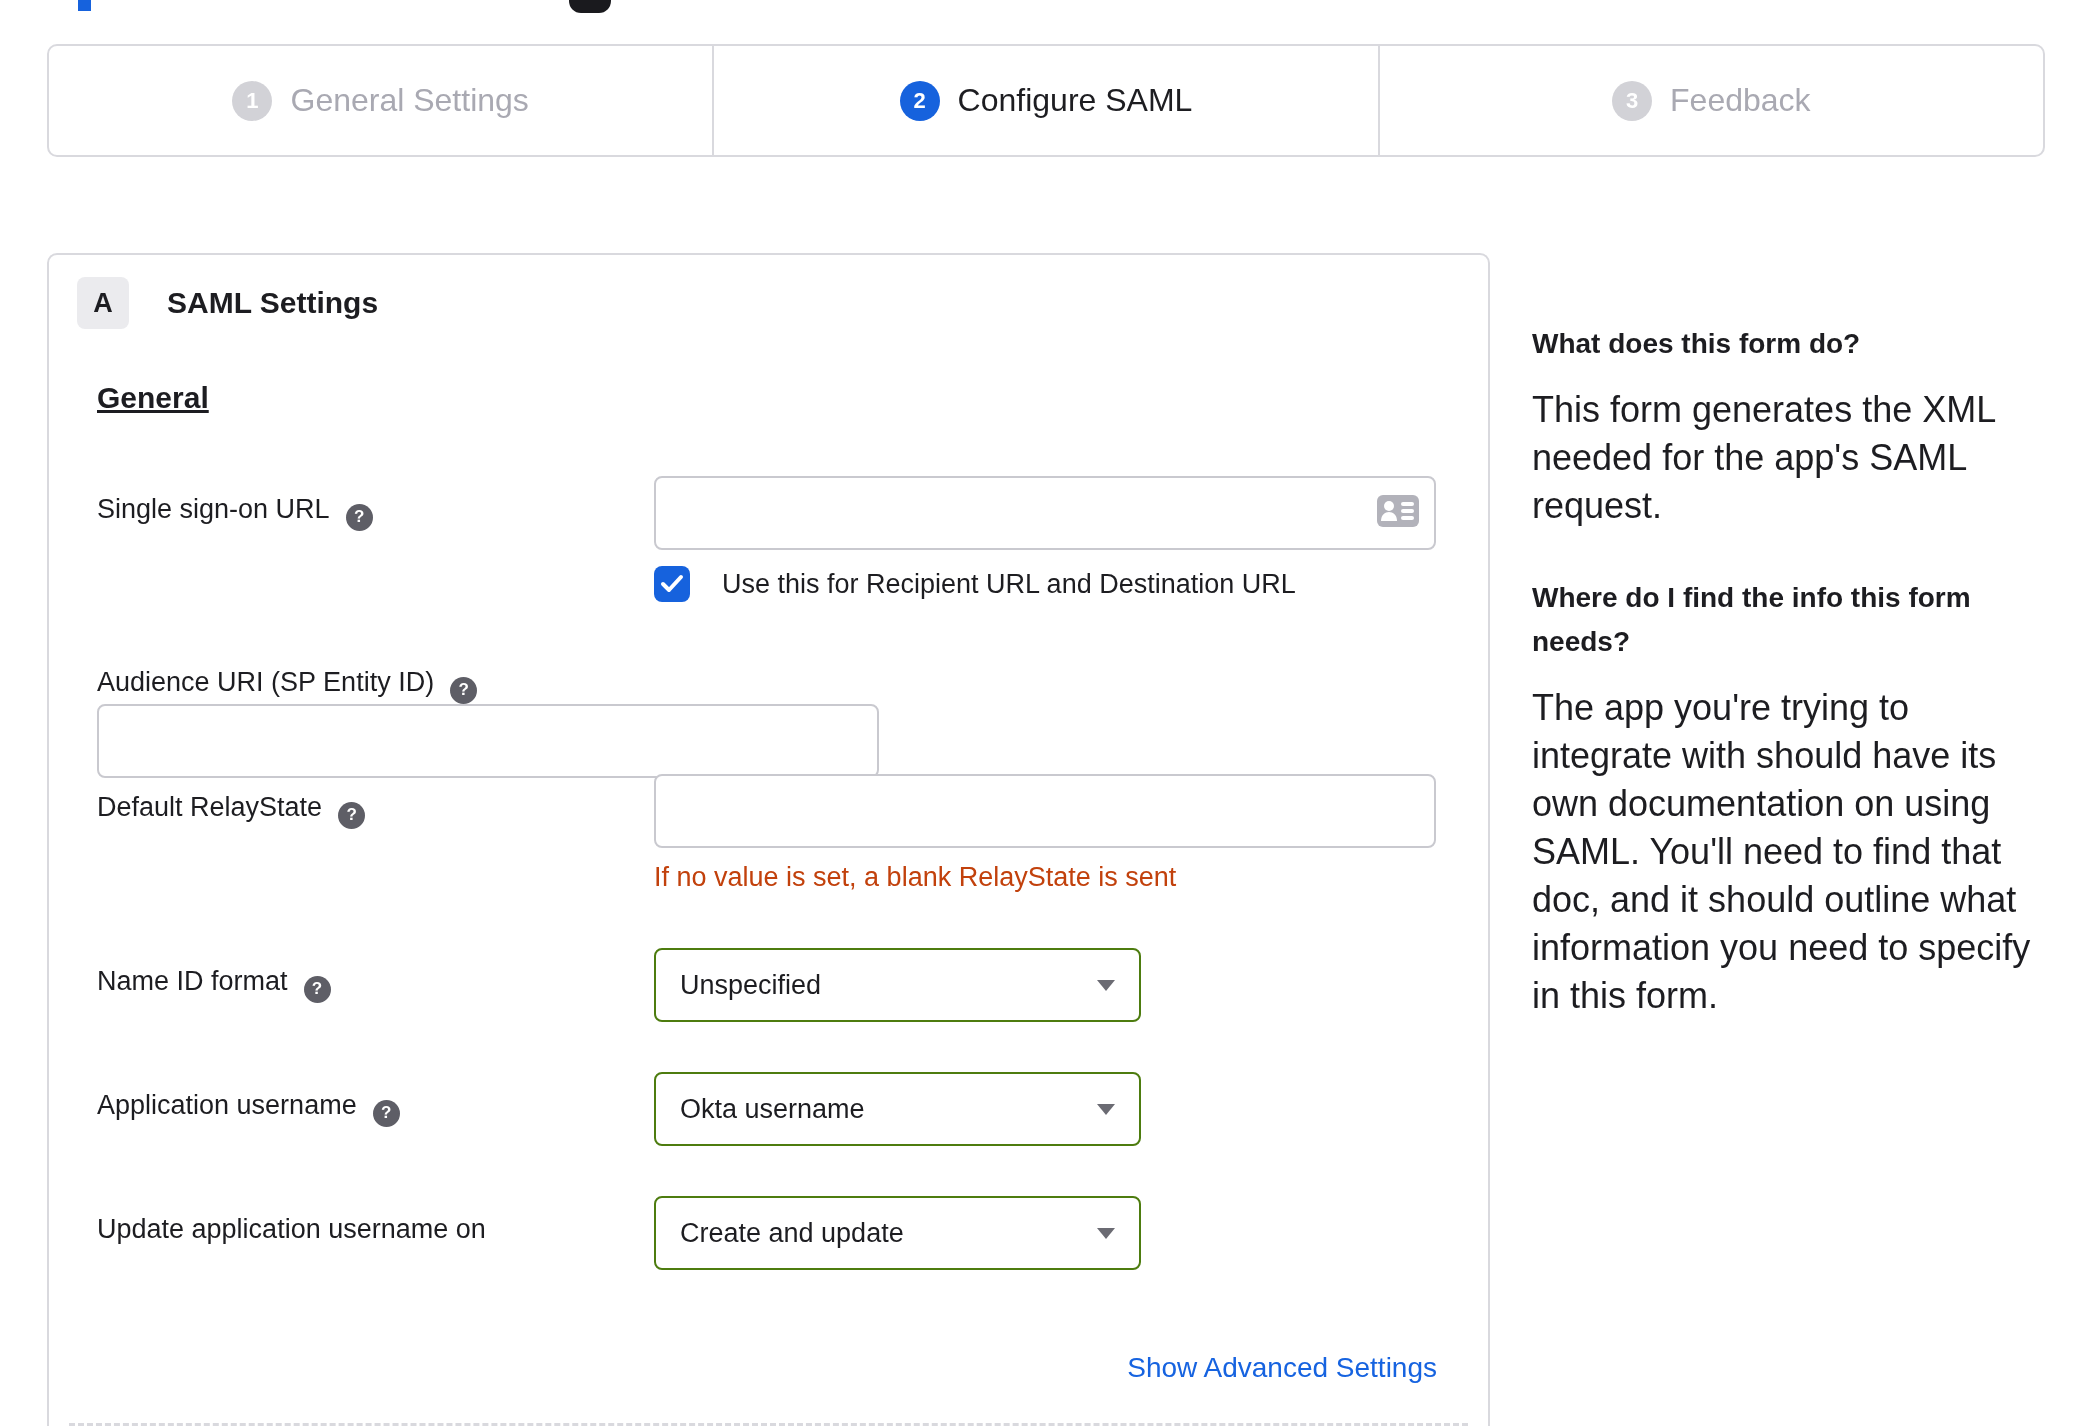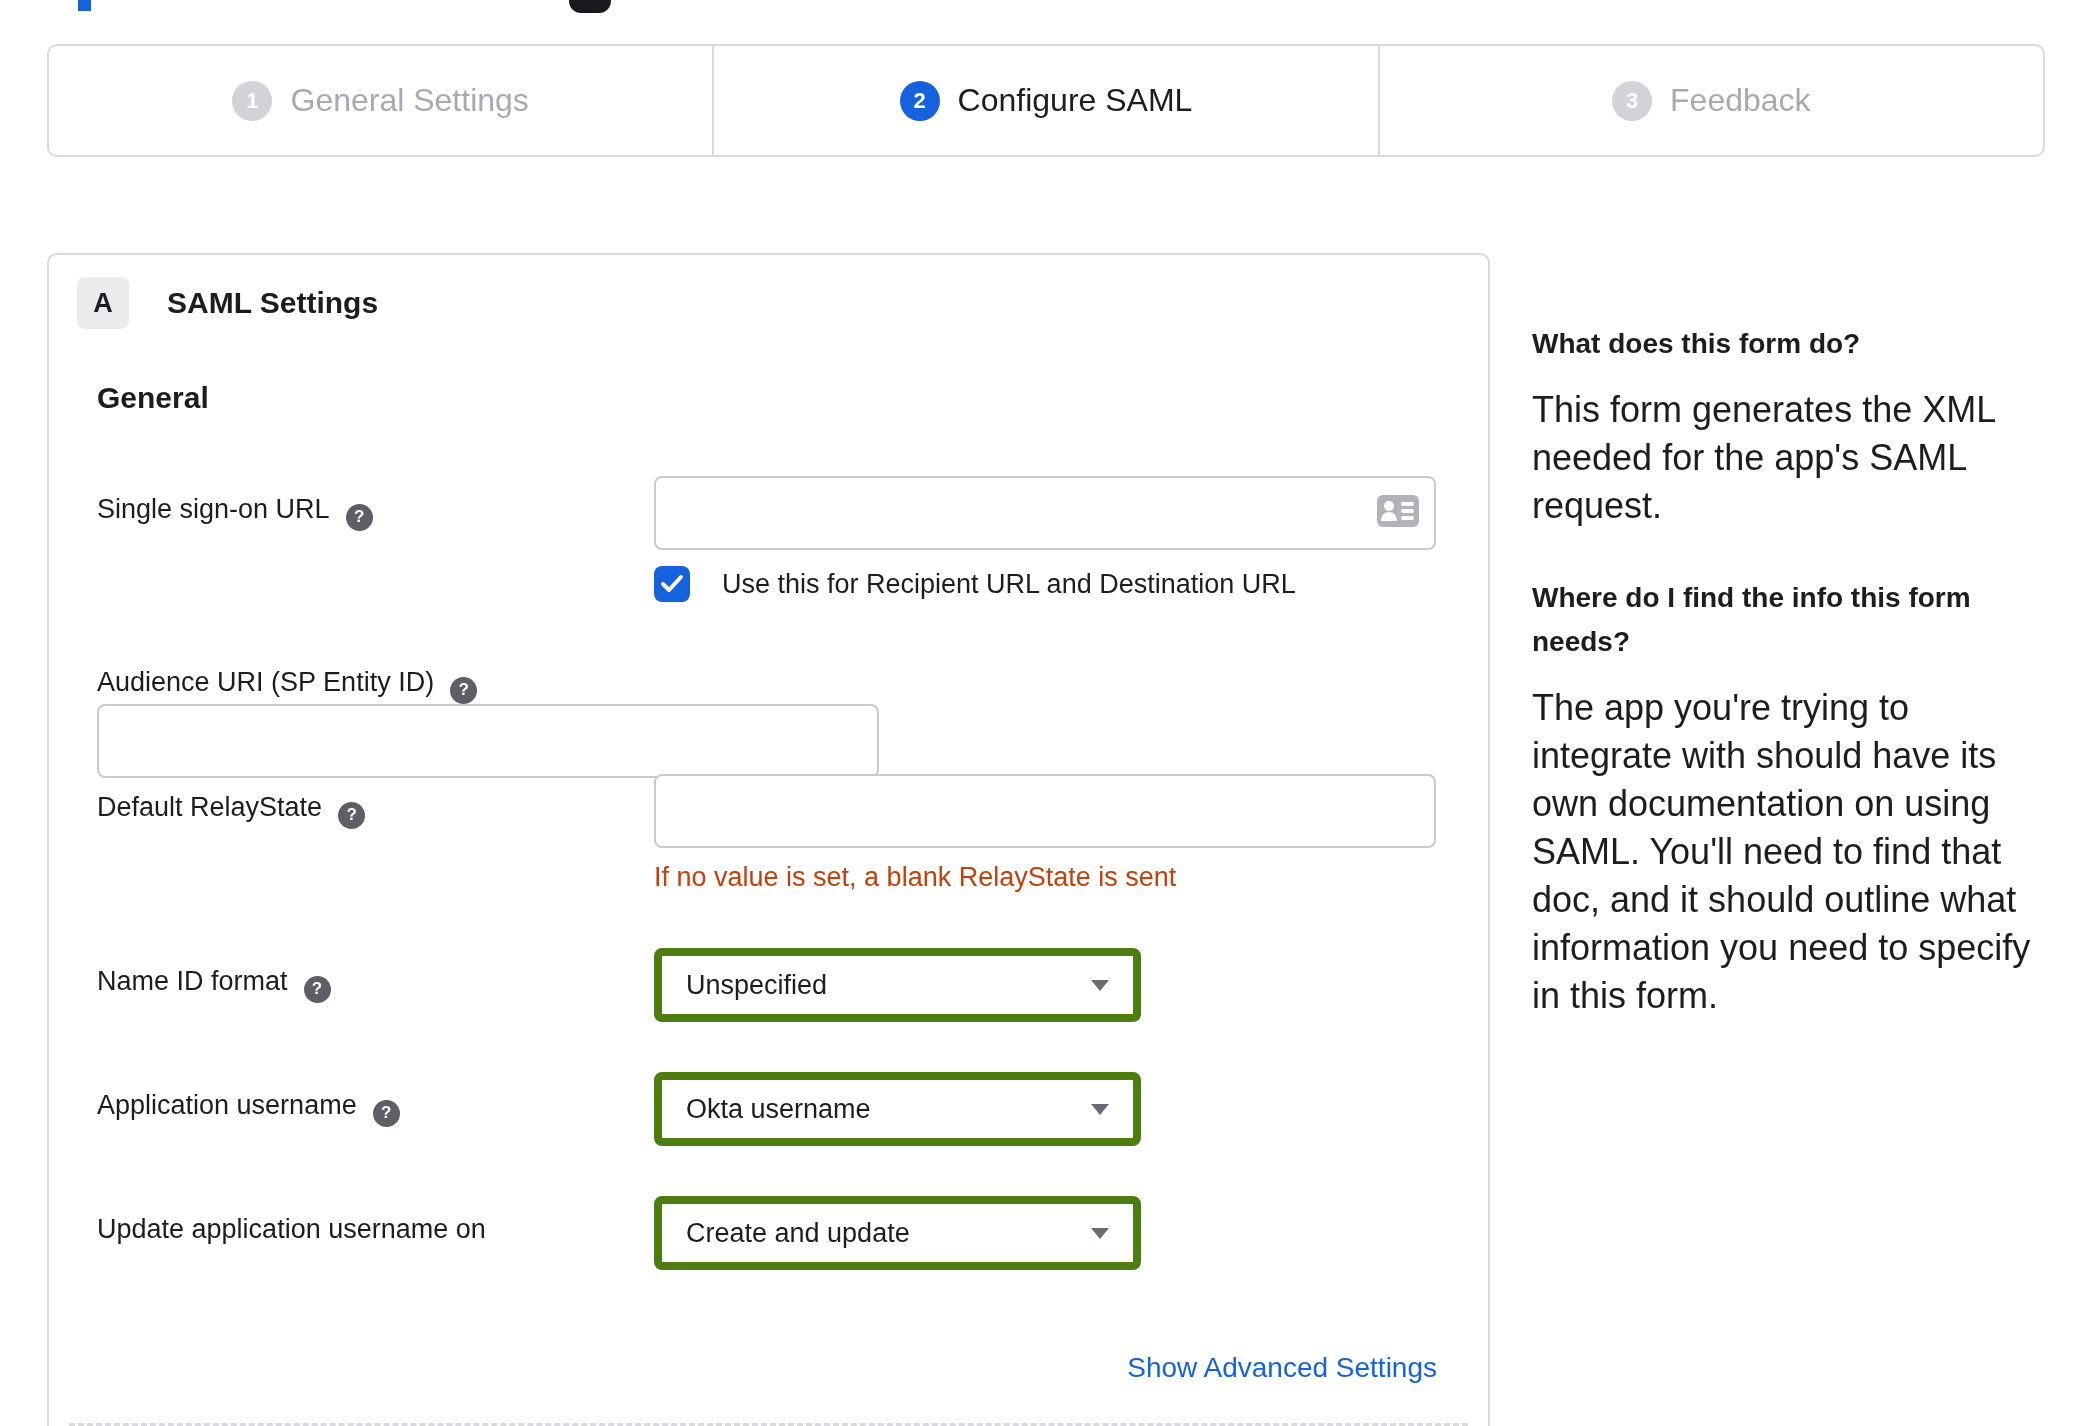--- a/index.html
+++ b/index.html
@@ -38,21 +38,21 @@
     position: absolute; left: 47px; top: 253px; width: 1443px; height: 1360px;
     border: 2px solid #d9d9de; border-radius: 10px; background: #fff;
   }
   .panel-header { position: absolute; left: 28px; top: 22px; display: flex; align-items: center; gap: 38px; }
   .section-badge {
     width: 52px; height: 52px; border-radius: 8px; background: #ebebee;
     display: flex; align-items: center; justify-content: center;
     font-size: 27px; font-weight: bold; color: #1d1d21;
   }
   .panel-title { font-size: 30px; font-weight: bold; }
-  .group-heading { position: absolute; left: 48px; top: 126px; font-size: 30px; font-weight: bold; }
+  .group-heading { position: absolute; left: 48px; top: 126px; font-size: 30px; font-weight: bold; text-decoration: underline; }
 
   .form-row { position: absolute; left: 48px; width: 1340px; display: flex; }
   .row-sso      { top: 221px; }
   .row-audience { top: 394px; flex-direction: column; }
   .row-relay    { top: 519px; }
   .row-nameid   { top: 693px; }
   .row-appuser  { top: 817px; }
   .row-upduser  { top: 941px; }
 
   .field-label {
@@ -78,21 +78,21 @@
   .checkbox-row { margin-top: 16px; display: flex; align-items: center; gap: 32px; }
   .checkbox {
     width: 36px; height: 36px; border-radius: 8px; background: #1662dd;
     display: flex; align-items: center; justify-content: center; cursor: pointer; flex: none;
   }
   .checkbox-label { font-size: 27px; color: #1d1d21; }
 
   .hint { margin-top: 14px; font-size: 27px; color: #c2410c; }
 
   .select-box {
-    width: 487px; height: 74px; border: 8px solid #4d7c0f; border-radius: 8px;
+    width: 487px; height: 74px; border: 2px solid #4d7c0f; border-radius: 8px;
     display: flex; align-items: center; justify-content: space-between;
     padding: 0 24px 0 24px; font-size: 27px; color: #1d1d21; background: #fff; cursor: pointer;
   }
   .caret {
     width: 0; height: 0; flex: none;
     border-left: 9px solid transparent; border-right: 9px solid transparent;
     border-top: 11px solid #6b6b73;
   }
 
   .advanced-link-row { position: absolute; left: 48px; top: 1097px; width: 1340px; text-align: right; }

